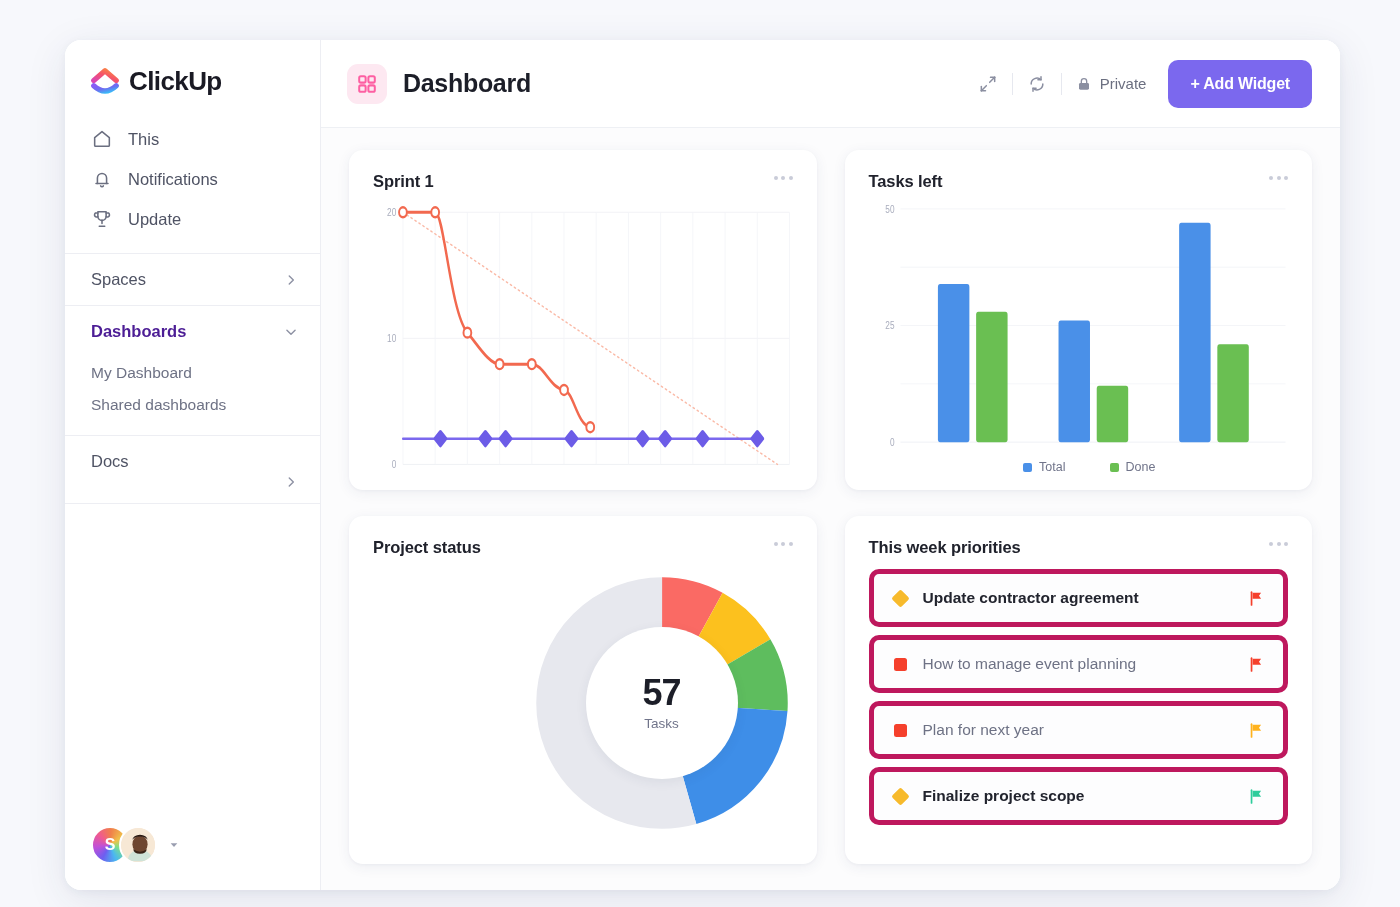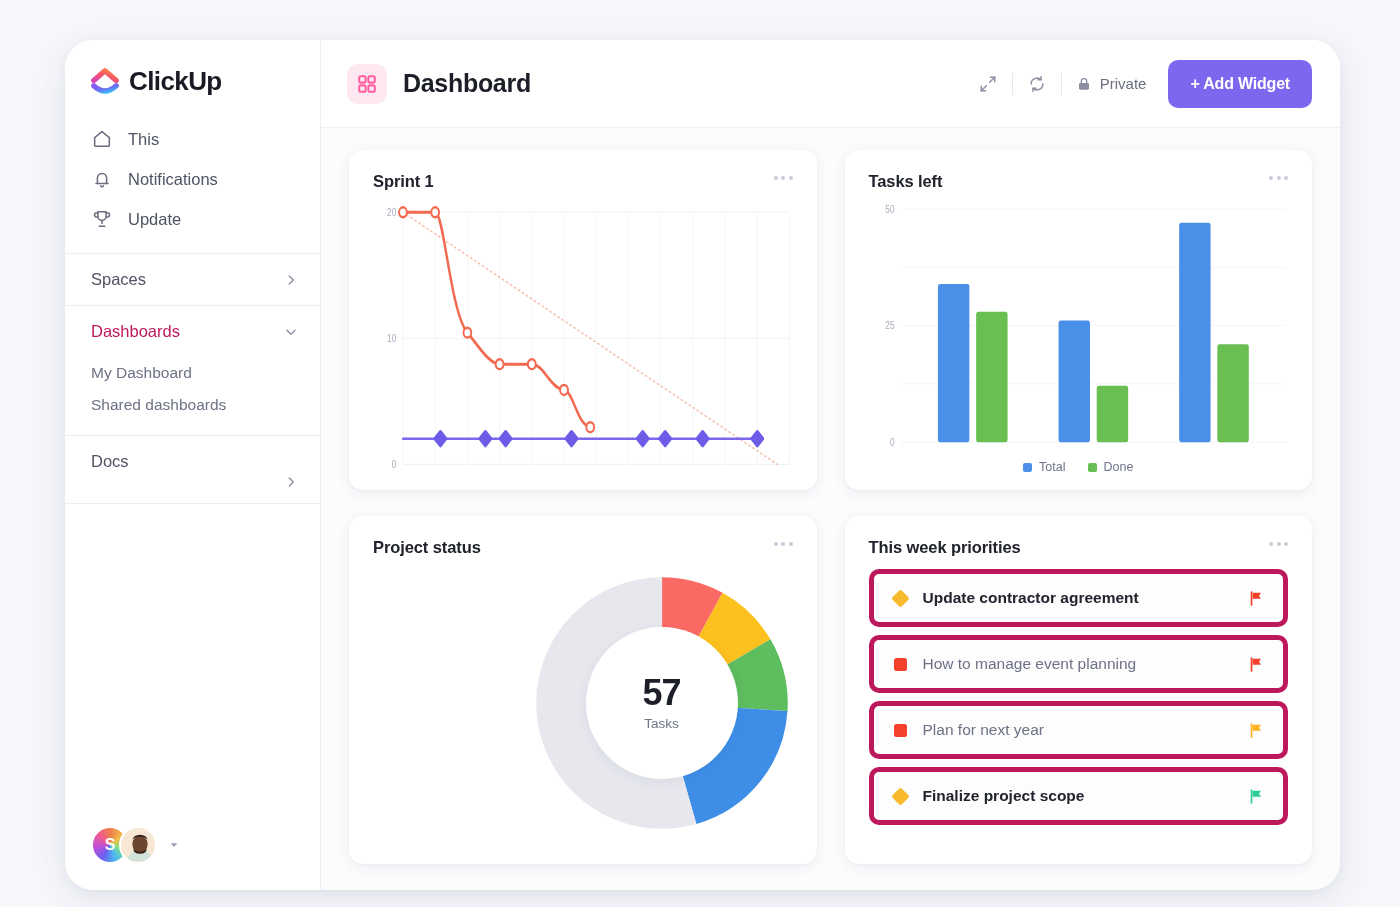--- a/index.html
+++ b/index.html
@@ -7,21 +7,21 @@
     width: 1400px; height: 907px;
     background: #f7f8fc;
     font-family: "Liberation Sans", sans-serif;
     overflow: hidden;
   }
   .app {
     position: absolute;
     left: 65px; top: 40px;
     width: 1275px; height: 850px;
     background: #ffffff;
-    border-radius: 28px;
+    border-radius: 16px;
     box-shadow: 0 10px 40px rgba(40,50,90,0.10), 0 2px 8px rgba(40,50,90,0.05);
     display: flex;
     overflow: hidden;
   }
 
   
   .sidebar {
     width: 256px; flex: 0 0 256px;
     background: #ffffff;
     border-right: 1px solid #edeef3;
@@ -46,21 +46,21 @@
   .nav-icon { width: 22px; height: 22px; flex: 0 0 22px; color: #6b6f80; }
   .nav-label { font-size: 16.5px; color: #4f5364; }
   .divider { height: 1px; background: #edeef3; margin: 0; }
 
   .sec {
     padding: 16px 22px 16px 26px;
     display: flex; align-items: center; justify-content: space-between;
     cursor: pointer;
   }
   .sec-label { font-size: 16.5px; color: #4f5364; }
-  .sec-label.bold { font-weight: normal; color: #be185d; }
+  .sec-label.bold { font-weight: bold; color: #4c1d95; }
   .chev { width: 14px; height: 14px; color: #8d91a3; flex: 0 0 14px; }
   .sub-item {
     font-size: 15.5px; color: #6e7285;
     padding: 7px 22px 7px 26px; cursor: pointer;
   }
   .sec.docs { padding-bottom: 4px; }
   .docs-chev-row { display:flex; justify-content:flex-end; padding: 0 22px 14px 0; }
 
   .sidebar-spacer { flex: 1 1 auto; }
   .avatar-row {
@@ -121,21 +121,21 @@
     display: flex; flex-direction: column;
     position: relative; overflow: hidden;
   }
   .card-head { display: flex; align-items: flex-start; justify-content: space-between; }
   .card-title { font-size: 16.5px; font-weight: bold; color: #20222c; letter-spacing: -0.1px; }
   .dots { display: flex; gap: 3.5px; cursor: pointer; padding: 4px 0 0 0; }
   .dots i { width: 4px; height: 4px; border-radius: 50%; background: #c9ccd8; display: block; }
   .card-body { flex: 1 1 auto; position: relative; margin-top: 6px; }
 
   .legend { display: flex; justify-content: center; gap: 22px; padding-top: 6px; }
-  .legend-item { display: flex; align-items: center; gap: 7px; }
+  .legend-item { display: flex; align-items: center; gap: 7px; margin-left: 22px; }
   .legend-sw { width: 9px; height: 9px; border-radius: 2px; }
   .legend-label { font-size: 12.5px; color: #70748a; }
 
   
   .donut-wrap { flex: 1 1 auto; display: flex; align-items: center; justify-content: flex-end; }
   .donut { position: relative; width: 262px; height: 262px; }
   .donut-center {
     position: absolute; left: 50%; top: 50%; transform: translate(-50%,-50%);
     width: 152px; height: 152px; border-radius: 50%; background: #fff;
     display: flex; flex-direction: column; align-items: center; justify-content: center;

